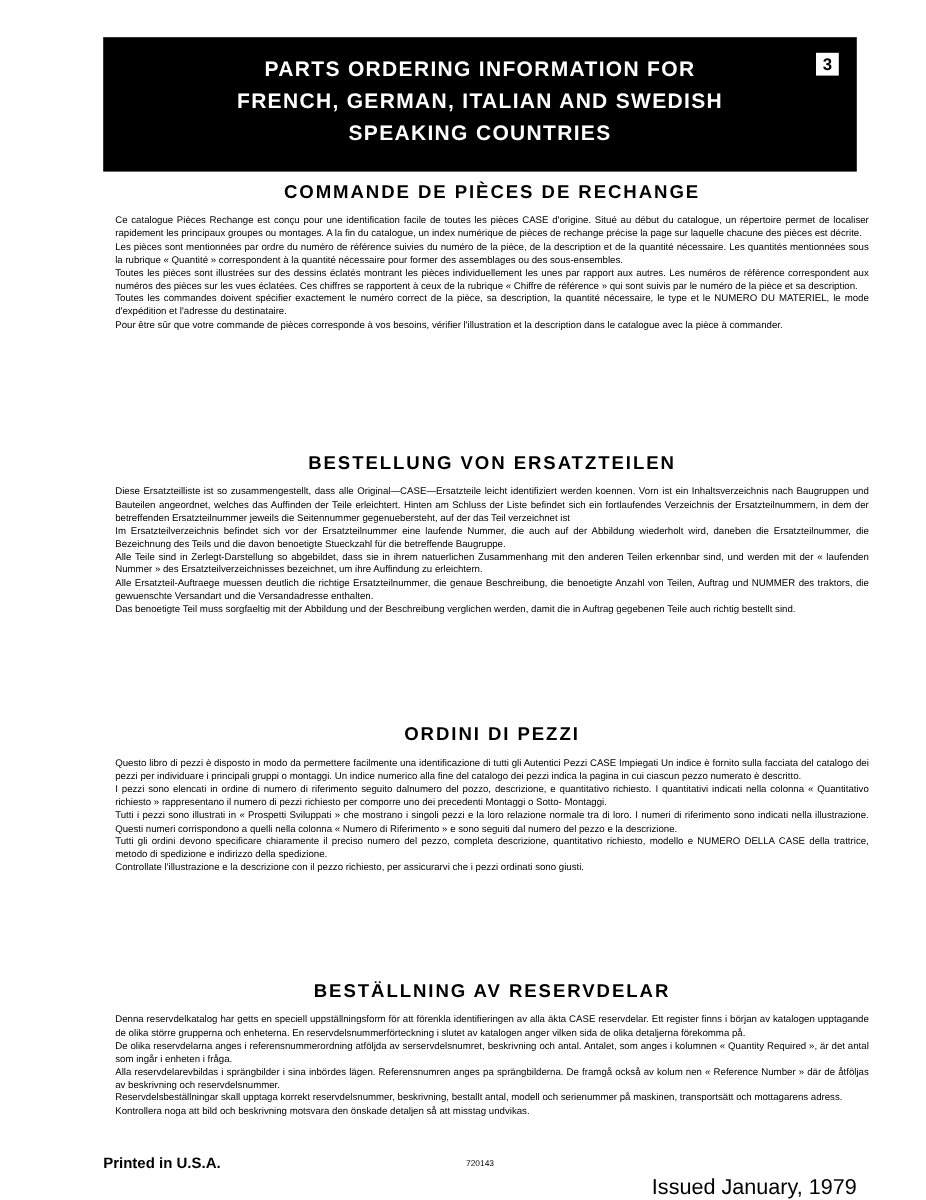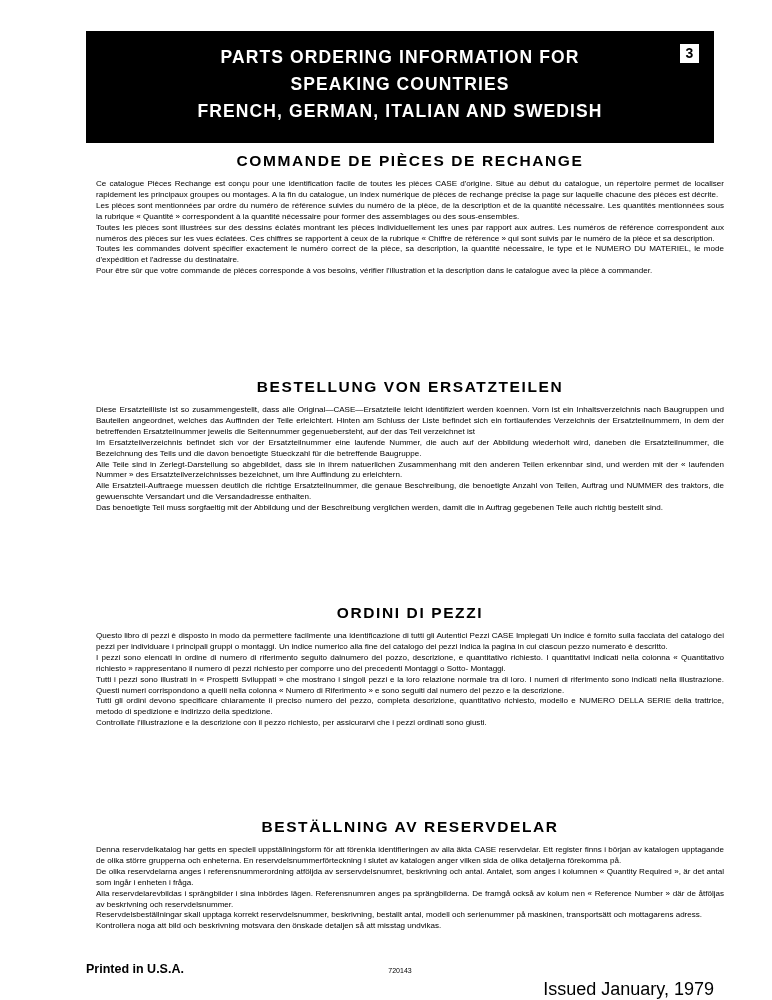--- a/index.html
+++ b/index.html
@@ -127,22 +127,22 @@
   }
 </style>
 </head>
 <body>
 
 <div class="page">
 
   <div class="masthead">
     <div class="masthead-title">
       <span class="ln">PARTS ORDERING INFORMATION FOR</span>
+      <span class="ln">FRENCH, GERMAN, ITALIAN AND SWEDISH</span>
       <span class="ln">SPEAKING COUNTRIES</span>
-      <span class="ln">FRENCH, GERMAN, ITALIAN AND SWEDISH</span>
     </div>
     <div class="page-badge">3</div>
   </div>
 
   <div class="section" style="top:152px;">
     <div class="section-heading">COMMANDE  DE  PIÈCES  DE  RECHANGE</div>
     <div class="body-block">
       <p>Ce catalogue Pièces Rechange est conçu pour une identification facile de toutes les pièces CASE d'origine. Situé au début du catalogue, un répertoire permet de localiser rapidement les principaux groupes ou montages. A la fin du catalogue, un index numérique de pièces de rechange précise la page sur laquelle chacune des pièces est décrite.</p>
       <p>Les pièces sont mentionnées par ordre du numéro de référence suivies du numéro de la pièce, de la description et de la quantité nécessaire. Les quantités mentionnées sous la rubrique « Quantité » correspondent à la quantité nécessaire pour former des assemblages ou des sous-ensembles.</p>
       <p>Toutes les pièces sont illustrées sur des dessins éclatés montrant les pièces individuellement les unes par rapport aux autres. Les numéros de référence correspondent aux numéros des pièces sur les vues éclatées. Ces chiffres se rapportent à ceux de la rubrique « Chiffre de référence » qui sont suivis par le numéro de la pièce et sa description.</p>
@@ -161,21 +161,21 @@
       <p class="lastline">Das benoetigte Teil muss sorgfaeltig mit der Abbildung und der Beschreibung verglichen werden, damit die in Auftrag gegebenen Teile auch richtig bestellt sind.</p>
     </div>
   </div>
 
   <div class="section" style="top:604px;">
     <div class="section-heading">ORDINI  DI  PEZZI</div>
     <div class="body-block">
       <p>Questo libro di pezzi è disposto in modo da permettere facilmente una identificazione di tutti gli Autentici Pezzi CASE Impiegati Un indice è fornito sulla facciata del catalogo dei pezzi per individuare i principali gruppi o montaggi. Un indice numerico alla fine del catalogo dei pezzi indica la pagina in cui ciascun pezzo numerato è descritto.</p>
       <p>I pezzi sono elencati in ordine di numero di riferimento seguito dalnumero del pozzo, descrizione, e quantitativo richiesto. I quantitativi indicati nella colonna « Quantitativo richiesto » rappresentano il numero di pezzi richiesto per comporre uno dei precedenti Montaggi o Sotto- Montaggi.</p>
       <p>Tutti i pezzi sono illustrati in « Prospetti Sviluppati » che mostrano i singoli pezzi e la loro relazione normale tra di loro. I numeri di riferimento sono indicati nella illustrazione. Questi numeri corrispondono a quelli nella colonna « Numero di Riferimento » e sono seguiti dal numero del pezzo e la descrizione.</p>
-      <p>Tutti gli ordini devono specificare chiaramente il preciso numero del pezzo, completa descrizione, quantitativo richiesto, modello e NUMERO DELLA SERIE della trattrice, metodo di spedizione e indirizzo della spedizione.</p>
+      <p>Tutti gli ordini devono specificare chiaramente il preciso numero del pezzo, completa descrizione, quantitativo richiesto, modello e NUMERO DELLA CASE della trattrice, metodo di spedizione e indirizzo della spedizione.</p>
       <p class="lastline">Controllate l'illustrazione e la descrizione con il pezzo richiesto, per assicurarvi che i pezzi ordinati sono giusti.</p>
     </div>
   </div>
 
   <div class="section" style="top:818px;">
     <div class="section-heading">BESTÄLLNING  AV  RESERVDELAR</div>
     <div class="body-block">
       <p>Denna reservdelkatalog har getts en speciell uppställningsform för att förenkla identifieringen av alla äkta CASE reservdelar. Ett register finns i början av katalogen upptagande de olika större grupperna och enheterna. En reservdelsnummerförteckning i slutet av katalogen anger vilken sida de olika detaljerna förekomma på.</p>
       <p>De olika reservdelarna anges i referensnummerordning atföljda av serservdelsnumret, beskrivning och antal. Antalet, som anges i kolumnen « Quantity Required », är det antal som ingår i enheten i fråga.</p>
       <p>Alla reservdelarevbildas i sprängbilder i sina inbördes lägen. Referensnumren anges pa sprängbilderna. De framgå också av kolum nen « Reference Number » där de åtföljas av beskrivning och reservdelsnummer.</p>

